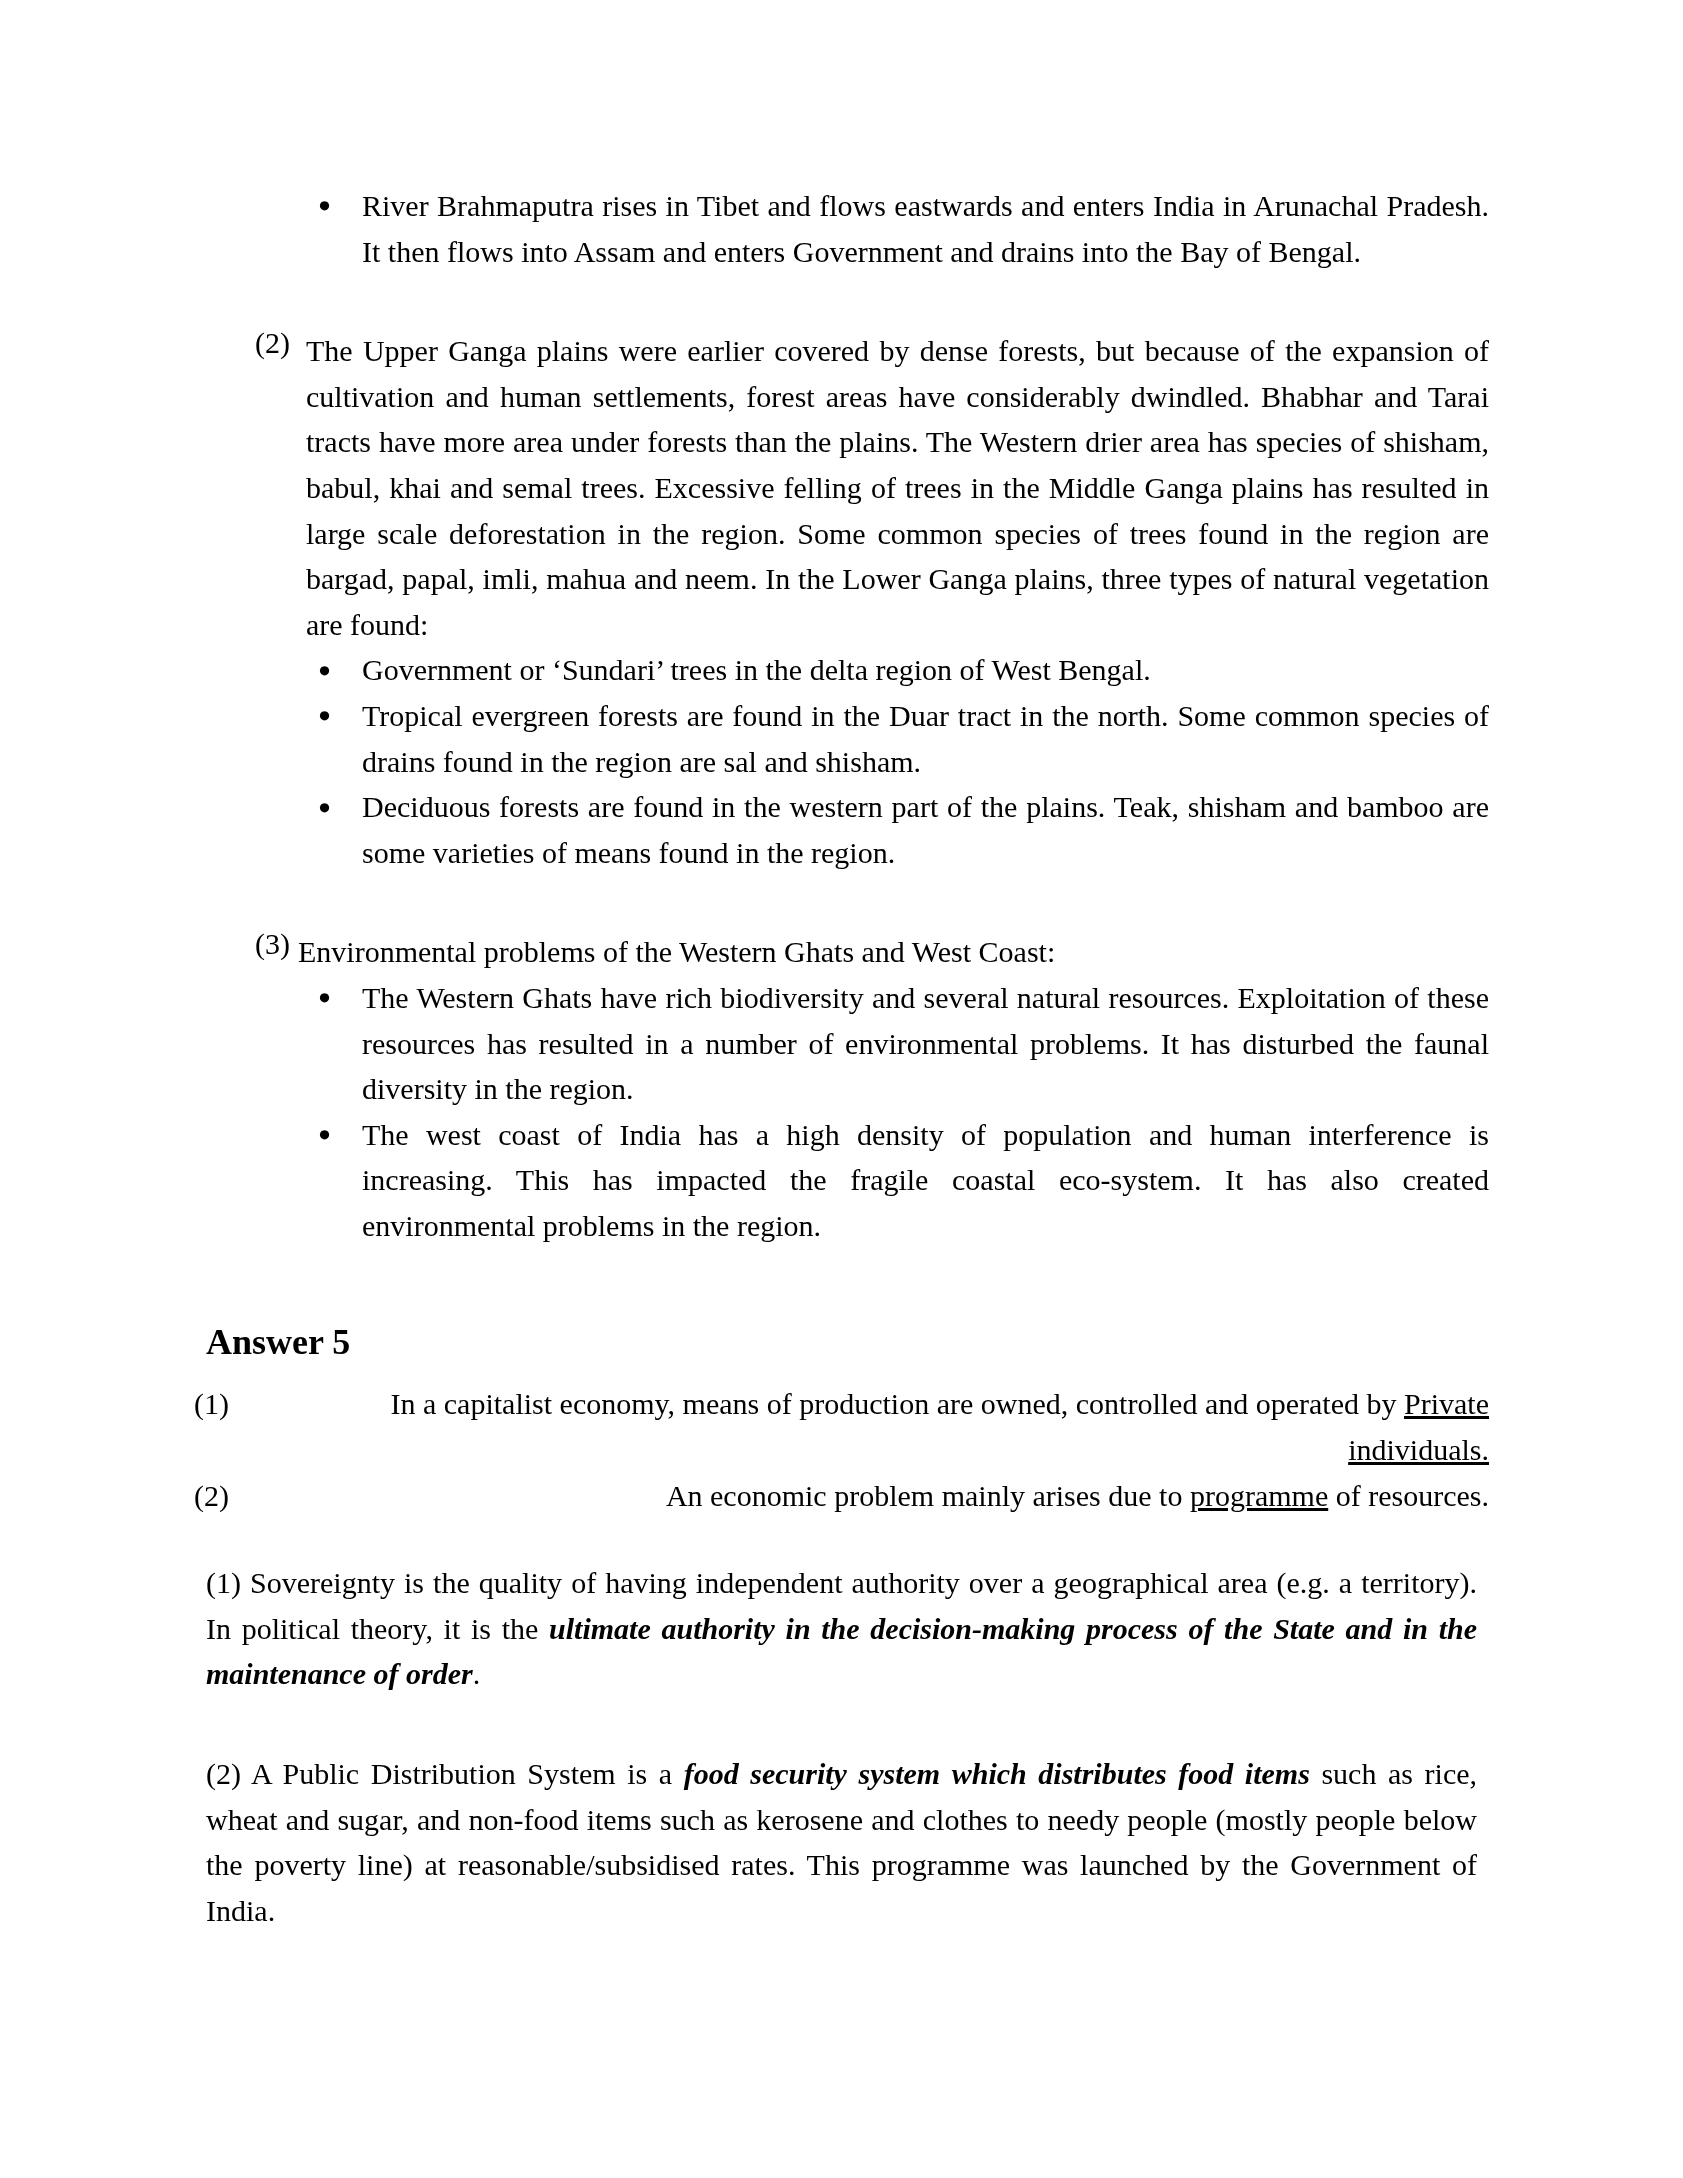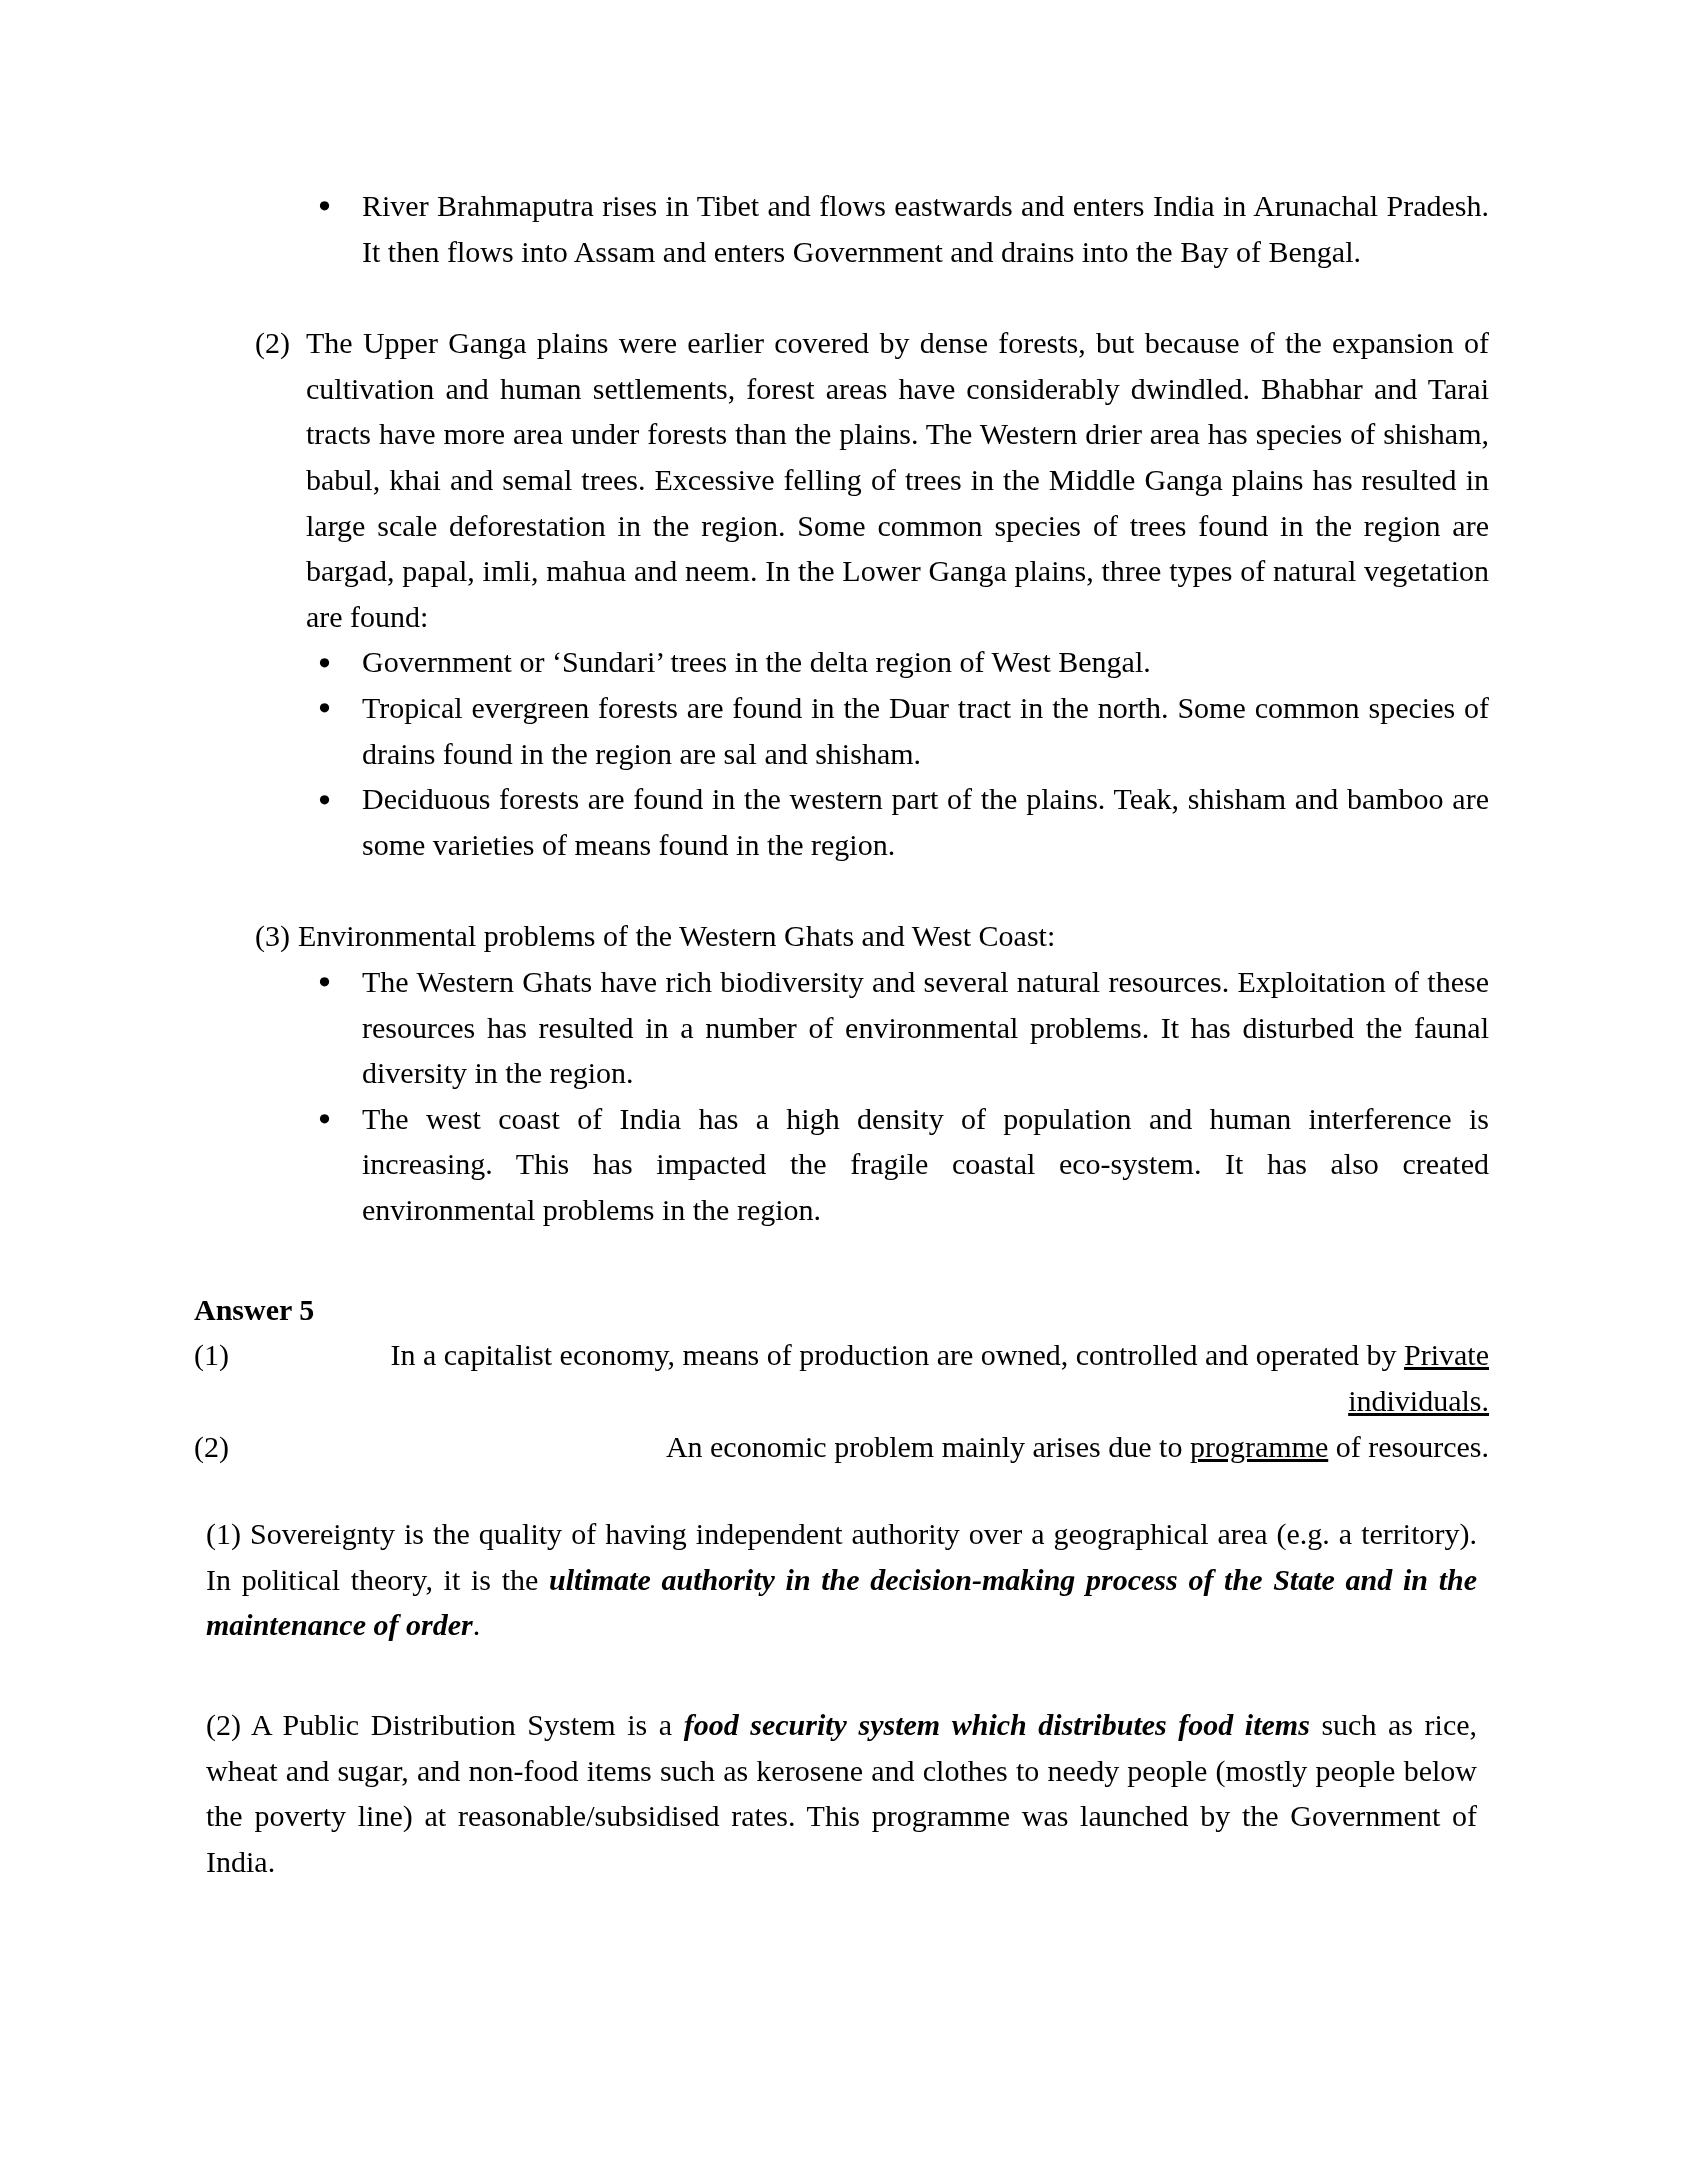--- a/index.html
+++ b/index.html
@@ -42,20 +42,21 @@
     align-items: flex-start;
     text-align: justify;
   }
   .num-item .marker {
     flex: 0 0 auto;
     white-space: pre;
   }
   .num-item .content {
     flex: 1 1 auto;
     text-align: justify;
+    margin-top: 8px;
   }
 
   
   .bullets {
     list-style: none;
     margin: 0;
     padding: 0;
   }
   .bullets > li {
     display: flex;
@@ -76,23 +77,23 @@
   }
   .lvl-1     { margin-left: 61px; }   
   .lvl-b1    { margin-left: 124px; }  
   .lvl-b2    { margin-left: 124px; }
   .gap-md { height: 30px; }
   .gap-lg { height: 46px; }
   .gap-xl { height: 55px; }
 
   .answer-heading {
     font-weight: bold;
-    font-size: 30px;
+    font-size: 36px;
     line-height: 1.5;
-    margin: 0;
+    margin: 12px;
   }
 
   .underline { text-decoration: underline; }
   .bolditalic { font-weight: bold; font-style: italic; }
 
   
   .ans-item {
     display: flex;
     align-items: flex-start;
   }

